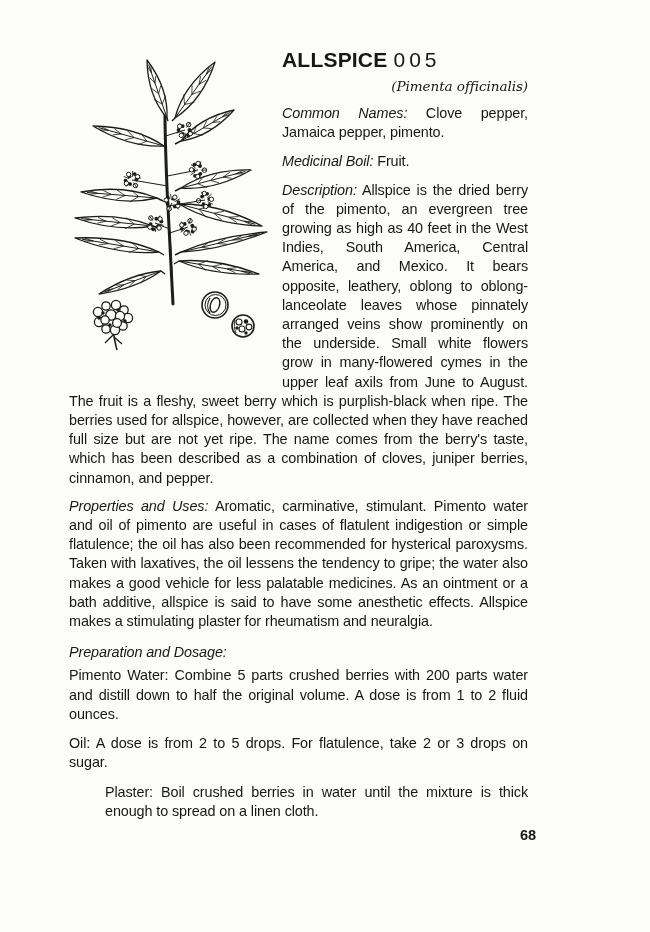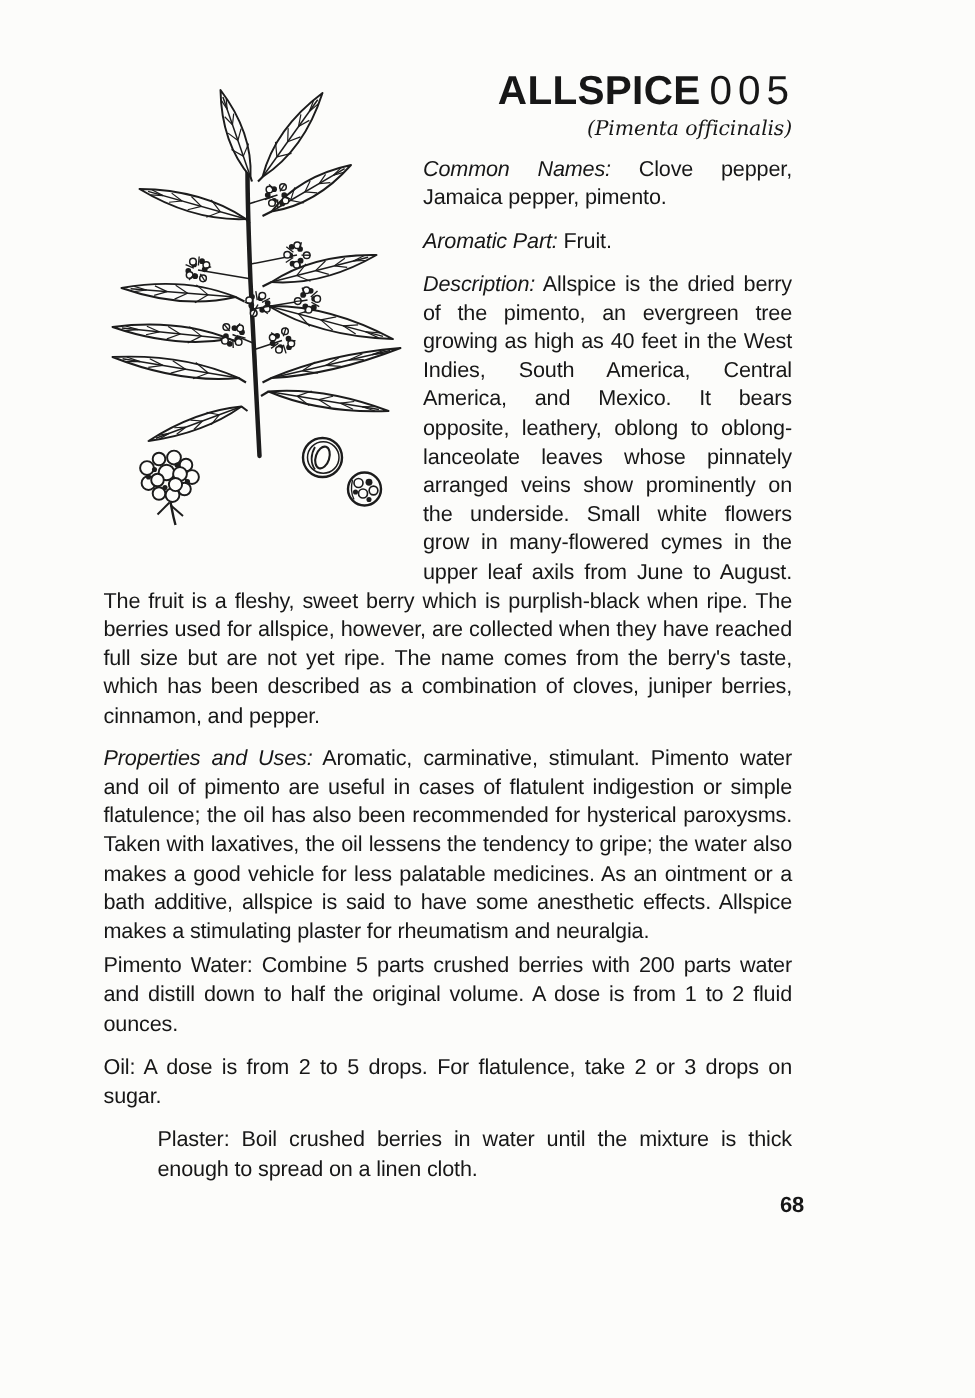--- a/index.html
+++ b/index.html
@@ -18,22 +18,22 @@
     letter-spacing:-0.1px;
     overflow:hidden;
   }
   .illustration{
     float:left;
     width:213px;height:342px;
   }
   .illustration svg{display:block;}
   h1.title{
     margin:2px -52px 0 0;
-    text-align:center;
-    font-size:27px;
+    text-align:left;
+    font-size:21px;
     line-height:24px;
     font-weight:700;
     letter-spacing:0.2px;
     white-space:nowrap;
   }
   h1.title .num{
     font-weight:400;
     letter-spacing:4px;
     margin-left:6px;
   }
@@ -349,26 +349,27 @@
         <path d="M166,274 C165,278 165,283 167,287" fill="none" stroke="#1c1c1c" stroke-width="0.9"></path>
       </svg>
   </div>
 
   <h1 class="title"><span class="herb">ALLSPICE</span><span class="num">005</span></h1>
 
   <div class="latin">(Pimenta officinalis)</div>
 
   <p><span class="lbl">Common Names:</span> <span>Clove pepper, Jamaica pepper, pimento.</span></p>
 
-  <p class="medicinal"><span class="lbl">Aromatic Part:</span> <span>Fruit.</span></p>
+  <p class="medicinal"><span class="lbl">Medicinal Boil:</span> <span>Fruit.</span></p>
 
   <p><span class="lbl">Description:</span> <span>Allspice is the dried berry of the pimento, an evergreen tree growing as high as 40 feet in the West Indies, South America, Central America, and Mexico. It bears opposite, leathery, oblong to oblong-lanceolate leaves whose pinnately arranged veins show prominently on the underside. Small white flowers grow in many-flowered cymes in the upper leaf axils from June to August. The fruit is a fleshy, sweet berry which is purplish-black when ripe. The berries used for allspice, however, are collected when they have reached full size but are not yet ripe. The name comes from the berry's taste, which has been described as a combination of cloves, juniper berries, cinnamon, and pepper.</span></p>
 
   <p><span class="lbl">Properties and Uses:</span> <span>Aromatic, carminative, stimulant. Pimento water and oil of pimento are useful in cases of flatulent indigestion or simple flatulence; the oil has also been recommended for hysterical paroxysms. Taken with laxatives, the oil lessens the tendency to gripe; the water also makes a good vehicle for less palatable medicines. As an ointment or a bath additive, allspice is said to have some anesthetic effects. Allspice makes a stimulating plaster for rheumatism and neuralgia.</span></p>
 
+  <p class="prep-heading"><span class="lbl">Preparation and Dosage:</span></p>
 
   <p class="d1"><span>Pimento Water:</span> <span>Combine 5 parts crushed berries with 200 parts water and distill down to half the original volume. A dose is from 1 to 2 fluid ounces.</span></p>
 
   <p class="d2"><span>Oil:</span> <span>A dose is from 2 to 5 drops. For flatulence, take 2 or 3 drops on sugar.</span></p>
 
 
   <p class="d4"><span>Plaster:</span> <span>Boil crushed berries in water until the mixture is thick enough to spread on a linen cloth.</span></p>
 
   <div class="page-number">68</div>
 

